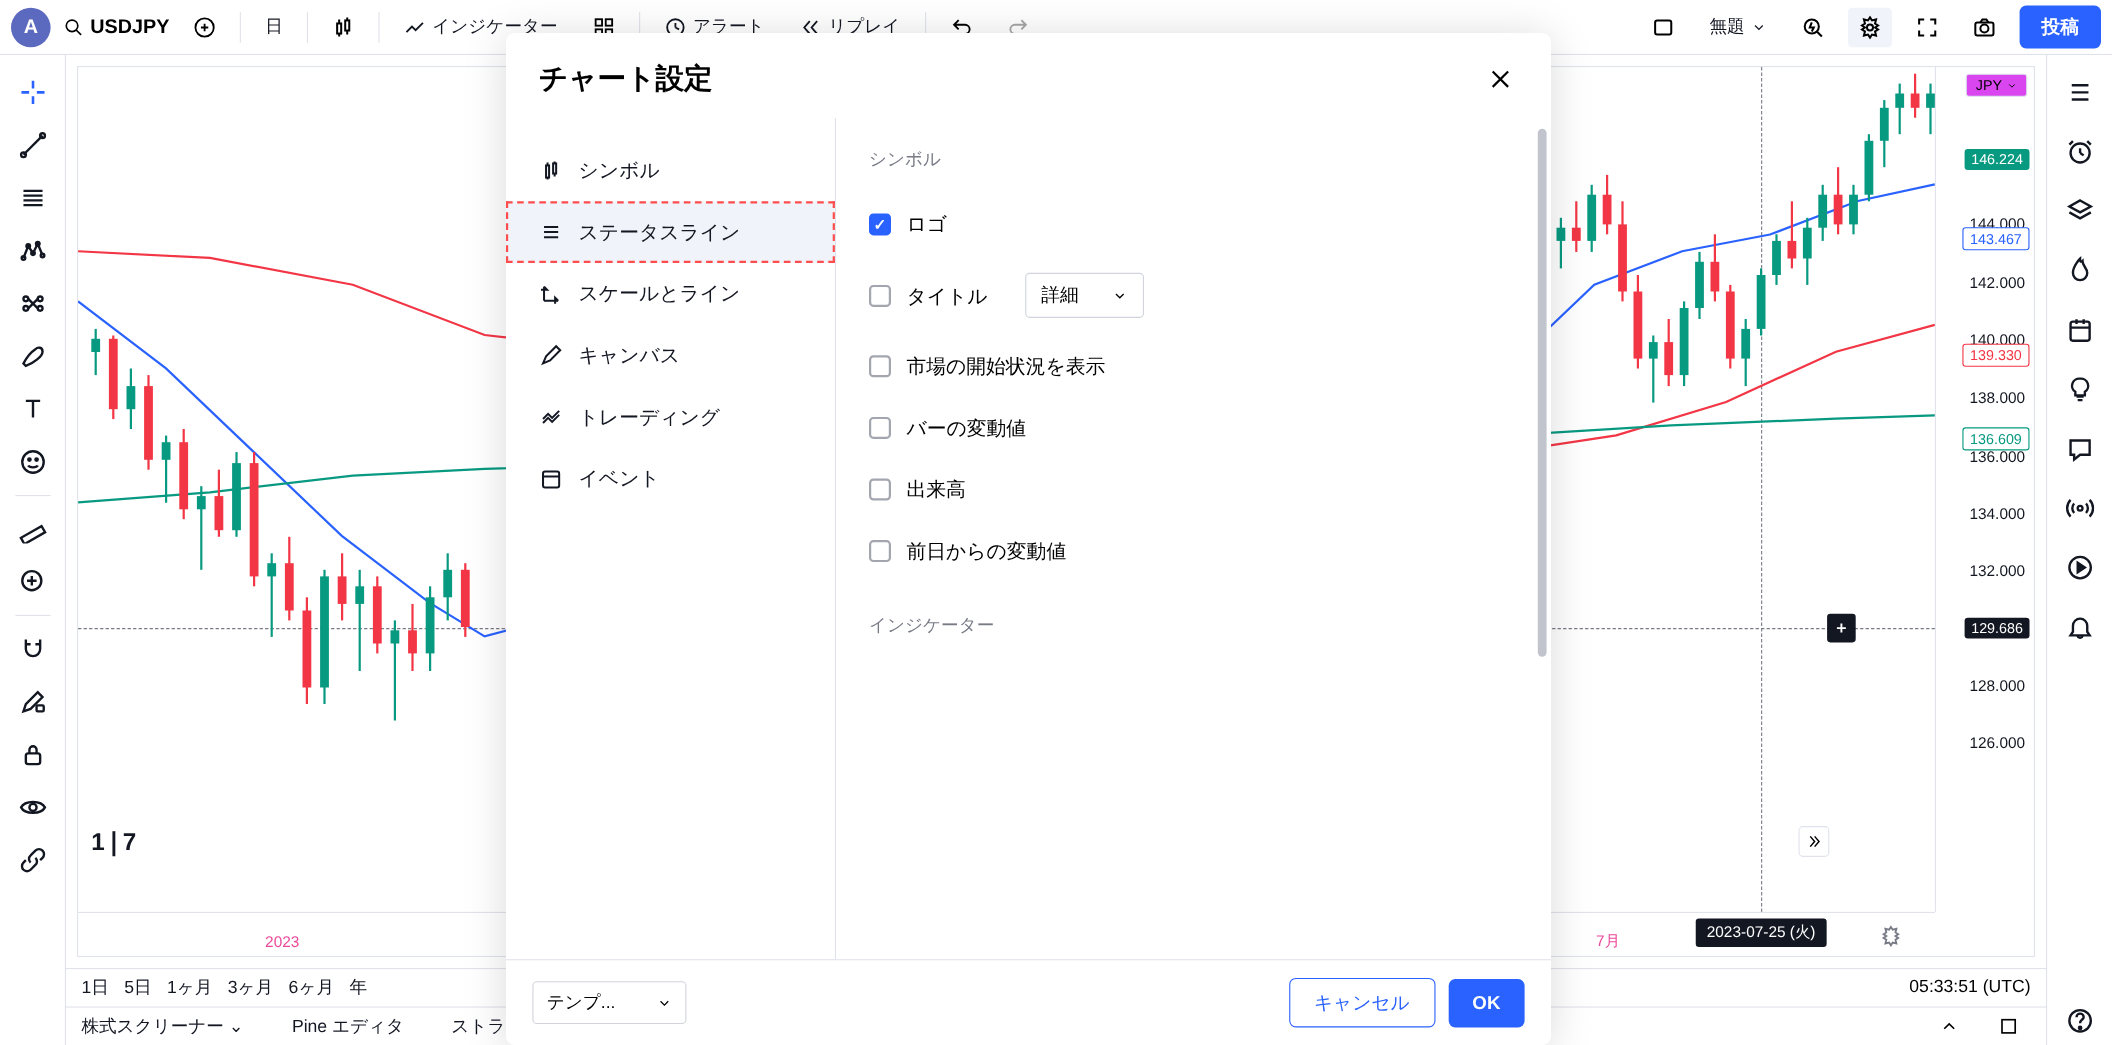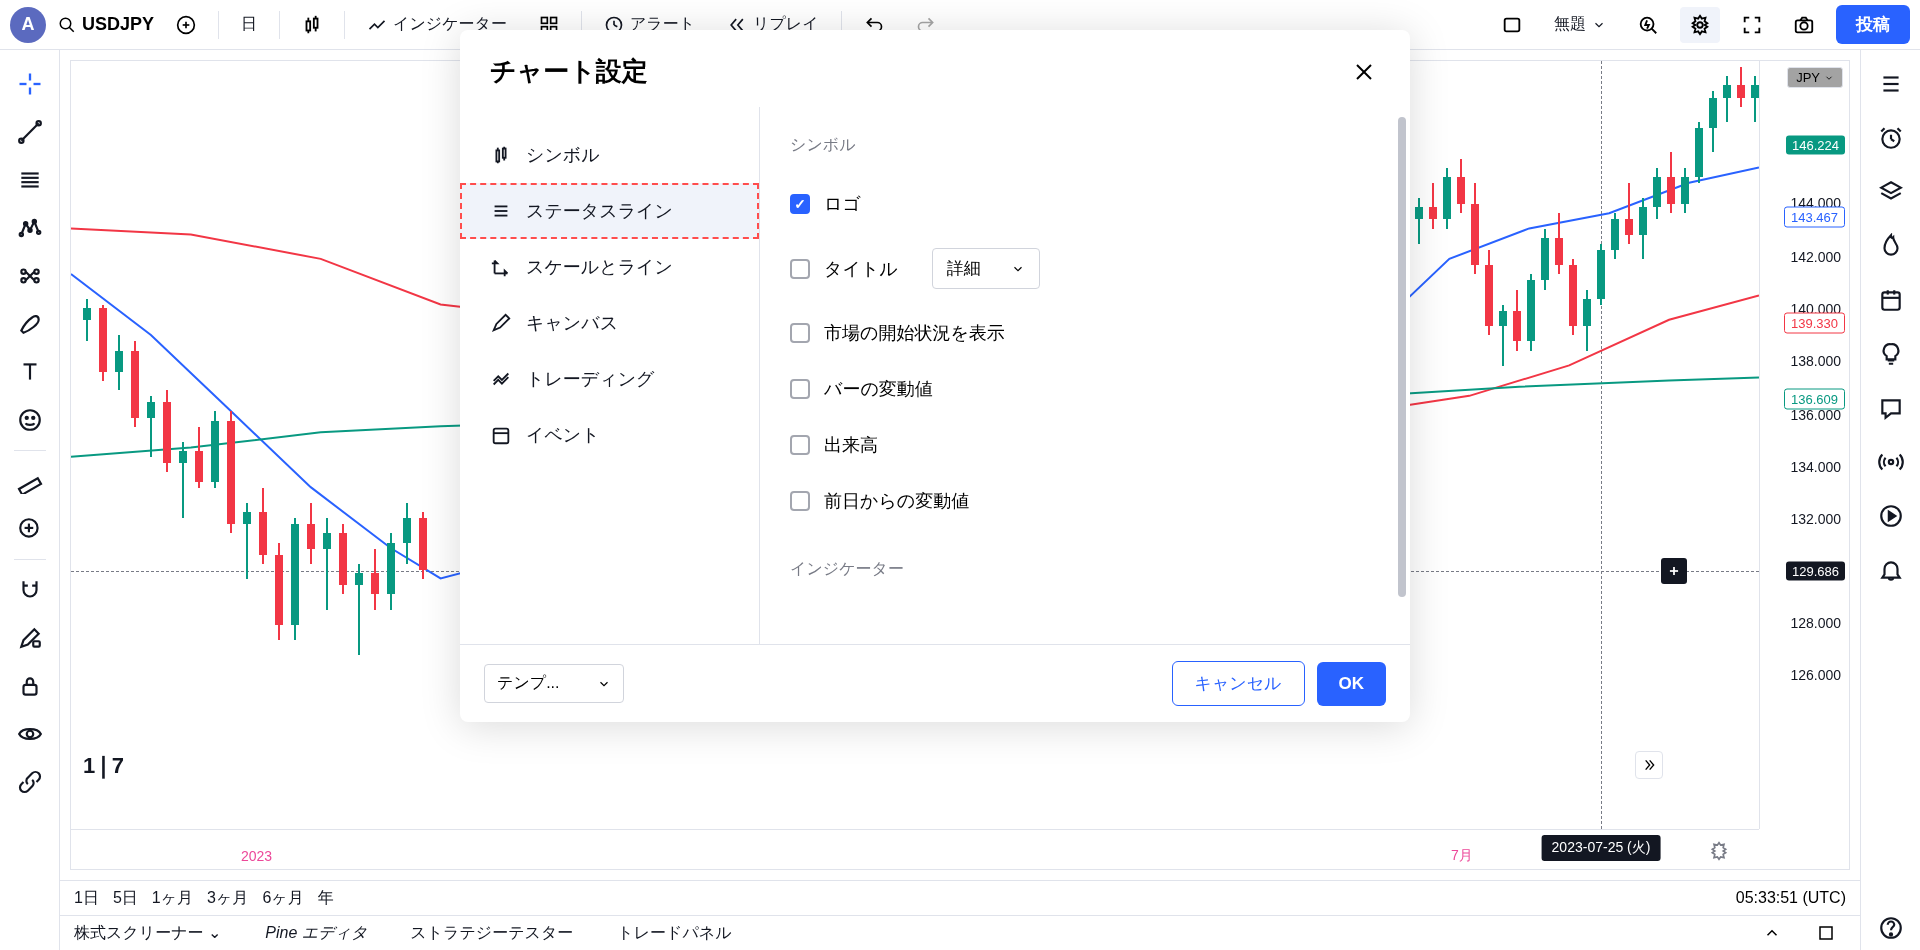--- a/index.html
+++ b/index.html
@@ -26,42 +26,42 @@
 .rt-btn { width: 44px; height: 44px; display: flex; align-items: center; justify-content: center; cursor: pointer; border-radius: 4px; color: #131722; }
 
 
 .chart-wrap { position: absolute; left: 60px; right: 60px; top: 50px; bottom: 70px; }
 .chart-inner { position: absolute; left: 10px; right: 10px; top: 10px; bottom: 10px; border: 1px solid #e0e3eb; }
 .price-axis { position: absolute; right: 0; top: 0; bottom: 40px; width: 90px; border-left: 1px solid #e0e3eb; }
 .price-tick { position: absolute; right: 8px; font-size: 14px; color: #131722; transform: translateY(-50%); }
 .price-badge { position: absolute; right: 4px; padding: 2px 6px; font-size: 13px; color: #fff; border-radius: 3px; transform: translateY(-50%); }
 .time-axis { position: absolute; left: 0; right: 90px; bottom: 0; height: 40px; border-top: 1px solid #e0e3eb; display: flex; align-items: center; }
 .time-tick { position: absolute; font-size: 14px; color: #ec4899; margin-top: 12px; }
-.currency-badge { position: absolute; top: 6px; right: 6px; border: 1px solid #e0e3eb; padding: 2px 8px; font-size: 13px; border-radius: 3px; display: flex; gap: 4px; align-items: center; cursor: pointer; background:#a3a3a3; }
+.currency-badge { position: absolute; top: 6px; right: 6px; border: 1px solid #e0e3eb; padding: 2px 8px; font-size: 13px; border-radius: 3px; display: flex; gap: 4px; align-items: center; cursor: pointer; background:#d946ef; }
 .chart-canvas { position: absolute; left: 0; right: 90px; top: 0; bottom: 40px; overflow: hidden; }
 .candle { position: absolute; width: 10px; }
 .candle-body { position: absolute; left: 2px; width: 8px; }
 .candle-wick { position: absolute; left: 5px; width: 2px; }
 .candle.up .candle-body, .candle.up .candle-wick { background: #089981; }
 .candle.down .candle-body, .candle.down .candle-wick { background: #f23645; }
 .ma-line { position: absolute; left: 0; right: 0; top: 0; bottom: 0; pointer-events: none; }
 .crosshair-h { position: absolute; left: 0; right: 0; border-top: 1px dashed #787b86; }
 .crosshair-v { position: absolute; top: 0; bottom: 0; border-left: 1px dashed #787b86; }
 .tv-logo { position: absolute; left: 12px; bottom: 50px; font-weight: 900; font-size: 22px; color: #131722; letter-spacing: -1px; }
 .date-badge { position: absolute; bottom: 8px; background: #131722; color: #fff; padding: 4px 10px; font-size: 14px; border-radius: 3px; transform: translateX(-50%); }
 .gear-axis { position: absolute; right: 30px; bottom: 8px; cursor: pointer; }
 .expand-btn { position:absolute; right:96px; bottom:50px; width:28px; height:28px; border:1px solid #e0e3eb; border-radius:4px; display:flex; align-items:center; justify-content:center; background:#fff; cursor:pointer;}
 .cross-add { position:absolute; right:72px; width:26px; height:26px; background:#131722; color:#fff; border-radius:3px; display:flex; align-items:center; justify-content:center; transform:translateY(-50%);}
 
 
 .bottom-bar { position: absolute; left: 60px; right: 60px; bottom: 0; height: 70px; display: flex; flex-direction: column; }
 .bb-row { height: 35px; display: flex; align-items: center; padding: 0 14px; gap: 14px; border-top: 1px solid #e0e3eb; font-size: 16px; }
 .bb-item { cursor: pointer; color: #131722; text-align: center; }
 .bb-spacer { flex: 1; }
-.modal { position: absolute; left: 460px; top: 30px; width: 950px; height: 692px; background: #fff; border-radius: 8px; box-shadow: 0 4px 40px rgba(0,0,0,0.15); display: flex; flex-direction: column; }
+.modal { position: absolute; left: 460px; top: 30px; width: 950px; height: 920px; background: #fff; border-radius: 8px; box-shadow: 0 4px 40px rgba(0,0,0,0.15); display: flex; flex-direction: column; }
 .modal-header { padding: 24px 30px 18px; display: flex; align-items: center; }
 .modal-title { font-size: 26px; font-weight: 700; flex: 1; }
 .modal-close { cursor: pointer; padding: 4px; }
 .modal-body { flex: 1; display: flex; overflow: hidden; }
 .modal-sidebar { width: 300px; border-right: 1px solid #e0e3eb; padding: 20px 0; }
 .ms-item { display: flex; align-items: center; gap: 14px; padding: 16px 30px; cursor: pointer; font-size: 18px; color: #131722; }
 .ms-item.active { background: #f0f3fa; }
 .ms-item.highlighted { outline: 2px dashed #ff4d4d; outline-offset: -2px; }
 .modal-content { flex: 1; padding: 20px 30px; overflow-y: auto; position: relative;}
 .mc-scroll { position:absolute; right:4px; top:10px; width:8px; height:480px; background:#c1c4cd; border-radius:4px;}
@@ -639,21 +639,21 @@
       <span class="bb-item">5日</span>
       <span class="bb-item">1ヶ月</span>
       <span class="bb-item">3ヶ月</span>
       <span class="bb-item">6ヶ月</span>
       <span class="bb-item">年</span>
       <div class="bb-spacer"></div>
       <span>05:33:51 (UTC)</span>
     </div>
   <div class="bb-row" id="panels-row">
       <span class="bb-item" style="margin-right: 30px;">株式スクリーナー ⌄</span>
-      <span class="bb-item" style="margin-right: 29px; font-style: italic;">Pine エディタ</span>
+      <span class="bb-item" style="margin-right: 29px;">Pine エディタ</span>
       <span class="bb-item" style="margin-right: 30px;">ストラテジーテスター</span>
       <span class="bb-item" style="margin-right: 30px;">トレードパネル</span>
       <div class="bb-spacer"></div>
       <div class="tb-icon-btn">
         <svg width="18" height="18" viewBox="0 0 24 24" fill="none" stroke="currentColor" stroke-width="2">
           <polyline points="6 15 12 9 18 15"></polyline>
         </svg>
       </div>
       <div class="tb-icon-btn">
         <svg width="18" height="18" viewBox="0 0 24 24" fill="none" stroke="currentColor" stroke-width="2">

